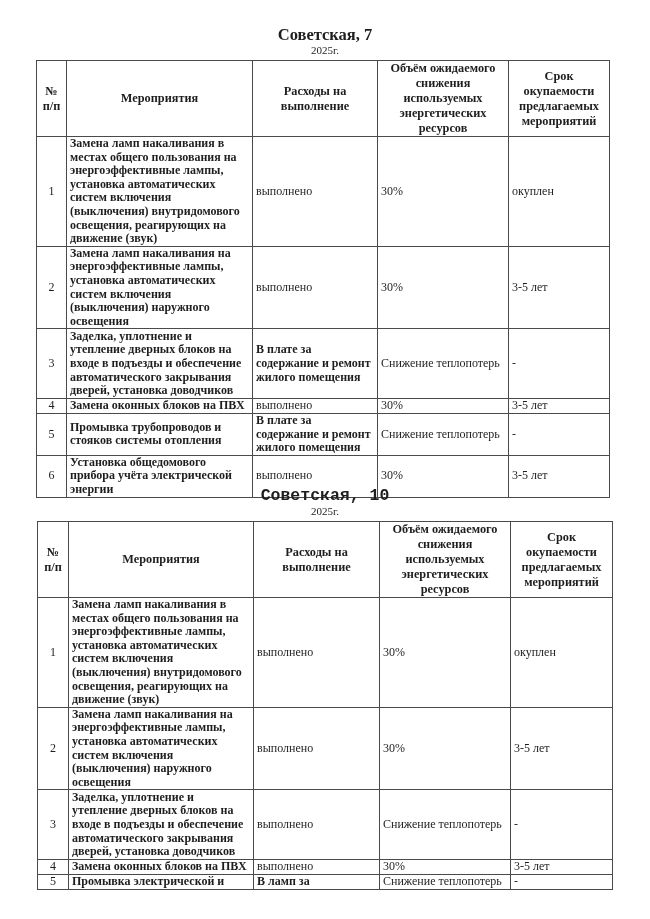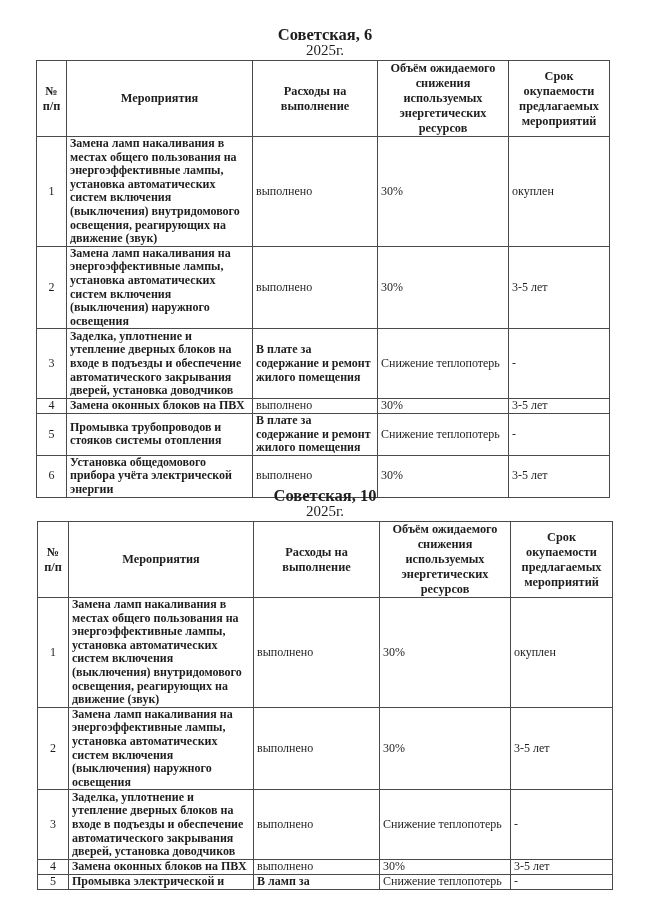--- a/index.html
+++ b/index.html
@@ -1,34 +1,34 @@
 <!DOCTYPE html>
 <html><head>
 <meta charset="utf-8">
 <style>
   html, body { margin: 0; padding: 0; background: #ffffff; }
   body { width: 650px; height: 919px; position: relative; overflow: hidden;
          font-family: "Liberation Serif", "DejaVu Serif", serif; color: #1e1e1e; }
   .title { position: absolute; left: 0; width: 650px; text-align: center;
            font-weight: bold; font-size: 16.5px; line-height: 16px; }
   .subtitle { position: absolute; left: 0; width: 650px; text-align: center;
-              font-size: 15px; line-height: 15px; }
+              font-size: 11px; line-height: 15px; }
   table.grid { position: absolute; border-collapse: collapse; table-layout: fixed; }
   table.grid td, table.grid th { border: 1px solid #4a4a4a; padding: 0 3px;
          font-size: 12px; line-height: 13.6px; vertical-align: middle; }
   table.grid th { font-weight: bold; text-align: center; font-size: 12.3px; line-height: 15px; }
   td.c { }
   td.l { text-align: left; font-weight: bold; }
   td.num { text-align: center; }
 </style>
 </head>
 <body>
 
 <div>
-  <div class="title" style="top:27px;">Советская, 6</div>
+  <div class="title" style="top:27px;">Советская, 7</div>
   <div class="subtitle" style="top:43px;">2025г.</div>
 
   <table class="grid" style="left:36px; top:60px; width:573px;">
     <colgroup>
       <col style="width:30px">
         <col style="width:186px">
         <col style="width:125px">
         <col style="width:131px">
         <col style="width:101px">
     </colgroup>
@@ -80,21 +80,21 @@
       <td class="l">Установка общедомового прибора учёта электрической энергии</td>
       <td class="c">выполнено</td>
       <td class="c">30%</td>
       <td class="c">3-5 лет</td>
     </tr>
   </tbody>
     </table>
 </div>
 
 <div>
-  <div class="title" style="top:488px;">Советская, 10</div>
+  <div class="title" style="top:488px;font-family:Liberation Mono, monospace;">Советская, 10</div>
   <div class="subtitle" style="top:504px;">2025г.</div>
 
   <table class="grid" style="left:37px; top:521px; width:575px;">
     <colgroup>
       <col style="width:31px">
         <col style="width:185px">
         <col style="width:126px">
         <col style="width:131px">
         <col style="width:102px">
     </colgroup>

